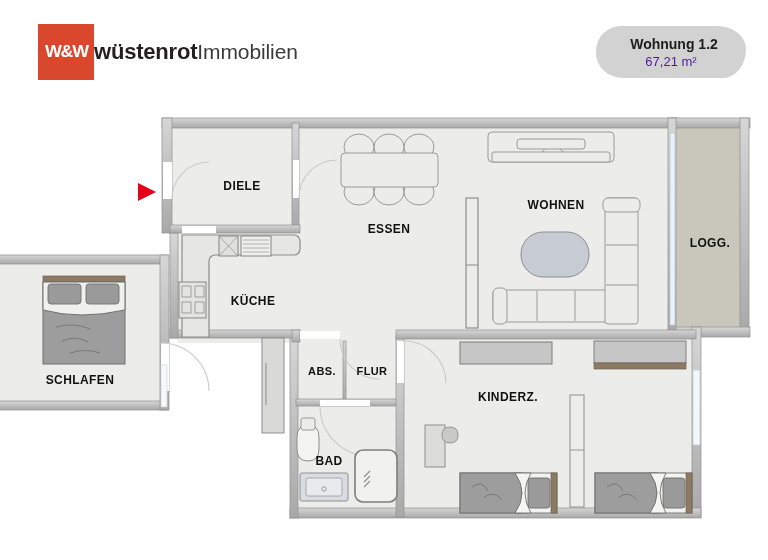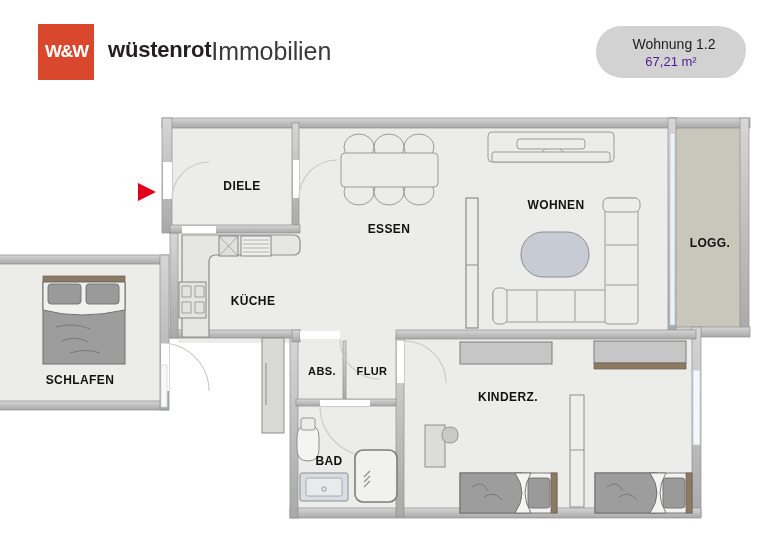--- a/index.html
+++ b/index.html
@@ -15,21 +15,20 @@
     font-family: "Liberation Sans", sans-serif;
   }
 
   
   #brand {
     position: absolute;
     left: 38px;
     top: 24px;
     display: flex;
     align-items: center;
-    gap: 14px;
   }
   #brand-mark {
     width: 56px;
     height: 56px;
     background: #d9472c;
     display: flex;
     align-items: center;
     justify-content: center;
     flex: none;
   }
@@ -46,21 +45,21 @@
     flex-direction: row;
     line-height: 1.02;
   }
   #brand-line1 {
     font-size: 22px;
     font-weight: bold;
     color: #231f20;
     letter-spacing: -0.2px;
   }
   #brand-line2 {
-    font-size: 25px;
+    font-size: 21px;
     font-weight: normal;
     color: #3a3a3a;
     letter-spacing: -0.1px;
   }
 
   
   #unit-badge {
     position: absolute;
     right: 22px;
     top: 26px;
@@ -69,21 +68,21 @@
     background: #d2d2d2;
     border-radius: 26px 30px 24px 28px / 26px 24px 30px 26px;
     display: flex;
     flex-direction: column;
     align-items: center;
     justify-content: center;
     gap: 2px;
   }
   #unit-title {
     font-size: 14px;
-    font-weight: normal;
+    font-weight: bold;
     color: #1d1d1d;
     margin-left: 6px;
   }
   #unit-area {
     font-size: 13px;
     color: #4c1d95;
   }
 
   
   #plan {

